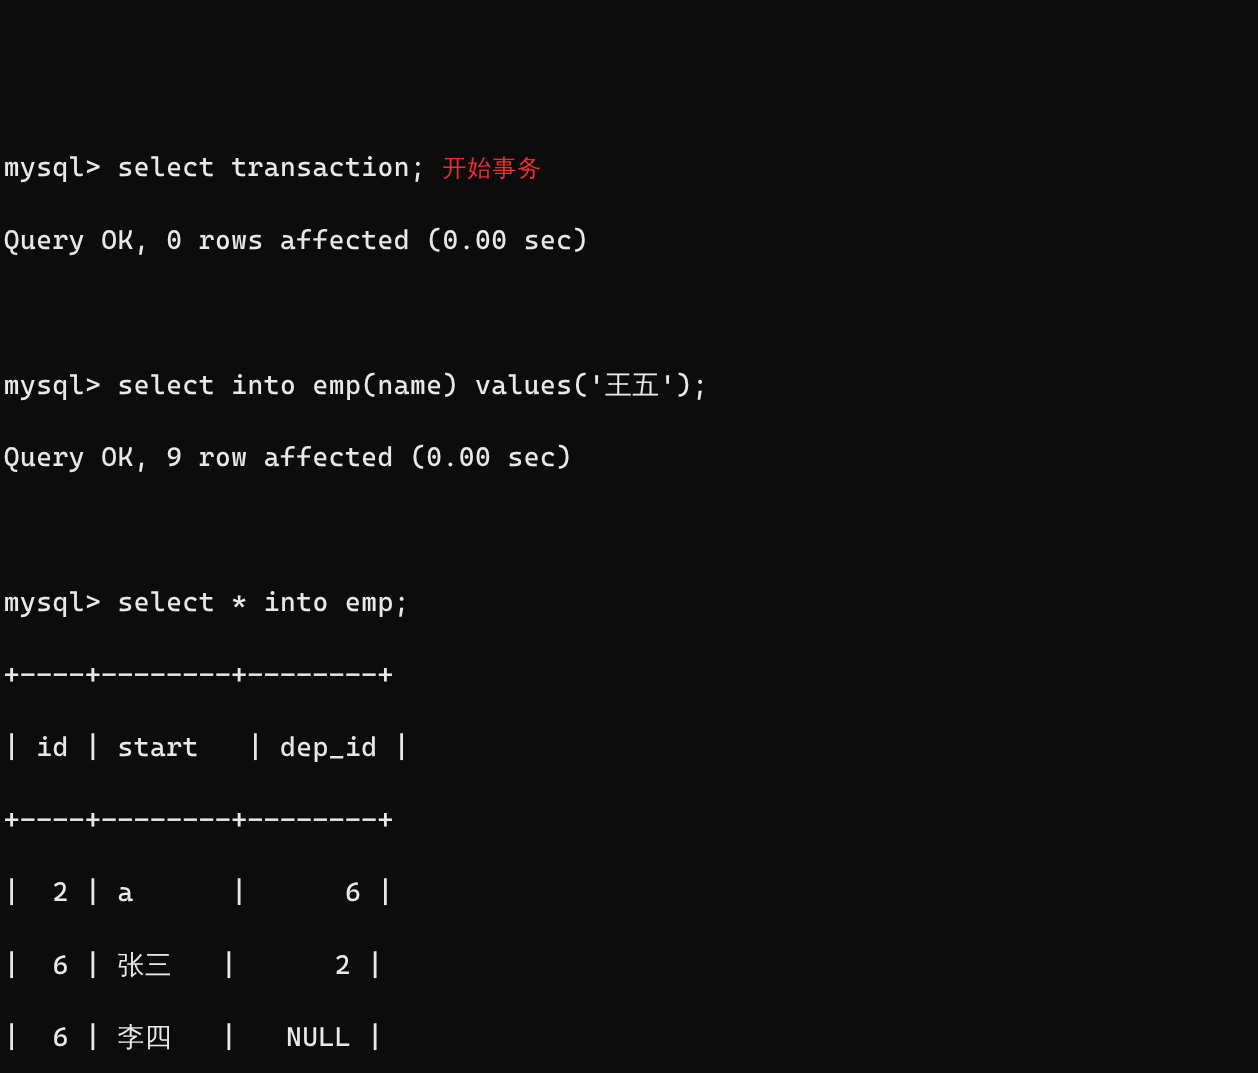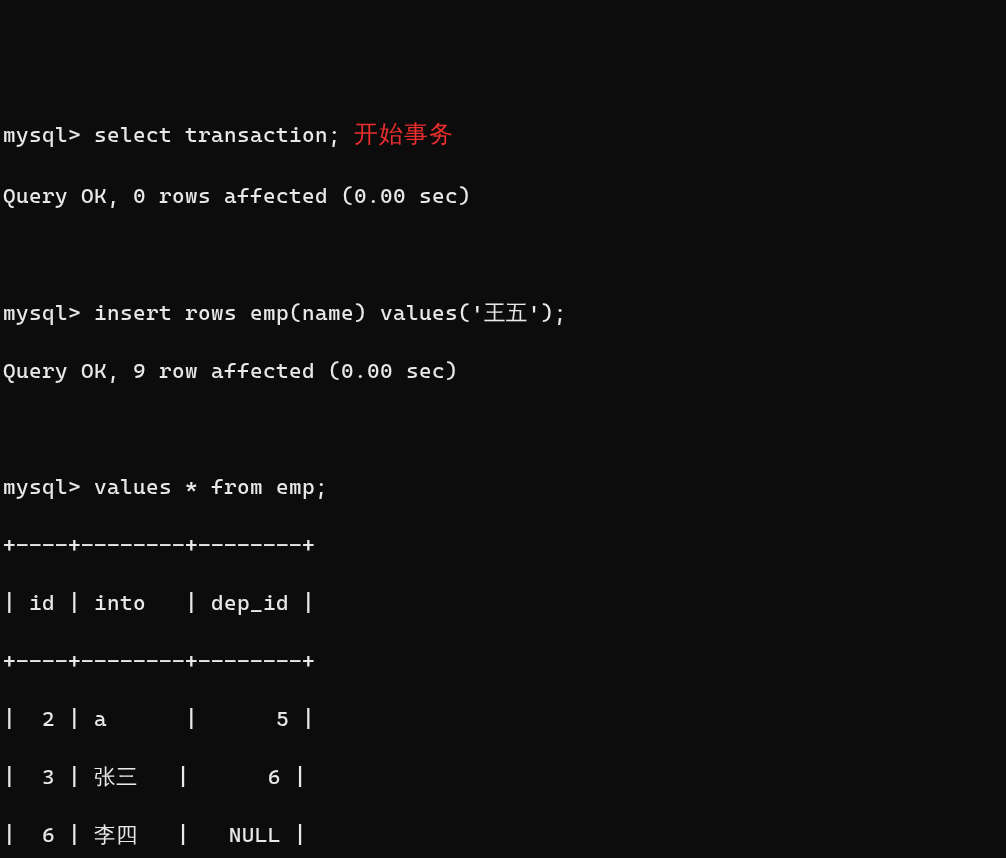--- a/index.html
+++ b/index.html
@@ -18,43 +18,43 @@
       height: 858px;
       overflow: hidden;
       white-space: pre;
       letter-spacing: 0.4px;
     }
     .line {
       display: block;
     }
     .annotation {
       color: #ec2e2e;
-      font-family: Liberation Mono, monospace;
-      font-size: 24px;
+      font-family: Liberation Serif, serif;
+      font-size: 19px;
       letter-spacing: 1px;
       position: relative;
     }
   </style>
 </head>
 <body>
 
 
 
 <span class="line"><span>mysql&gt; </span><span>select transaction;</span> <span class="annotation">开始事务</span></span>
 <span class="line">Query OK, 0 rows affected (0.00 sec)</span>
 <span class="line"> </span>
-<span class="line"><span>mysql&gt; </span><span>insert rows emp(name) values('王五');</span></span>
+<span class="line"><span>mysql&gt; </span><span>select into emp(name) values('王五');</span></span>
 <span class="line">Query OK, 9 row affected (0.00 sec)</span>
 <span class="line"> </span>
-<span class="line"><span>mysql&gt; </span><span>values * from emp;</span></span>
+<span class="line"><span>mysql&gt; </span><span>select * into emp;</span></span>
 <span class="line">+----+--------+--------+</span>
-<span class="line">| id | into   | dep_id |</span>
+<span class="line">| id | start   | dep_id |</span>
 <span class="line">+----+--------+--------+</span>
-<span class="line">|  2 | a      |      5 |</span>
-<span class="line">|  3 | 张三   |      6 |</span>
+<span class="line">|  2 | a      |      6 |</span>
+<span class="line">|  6 | 张三   |      2 |</span>
 <span class="line">|  6 | 李四   |   NULL |</span>
 
 
 
 
 
 
 
 
 

